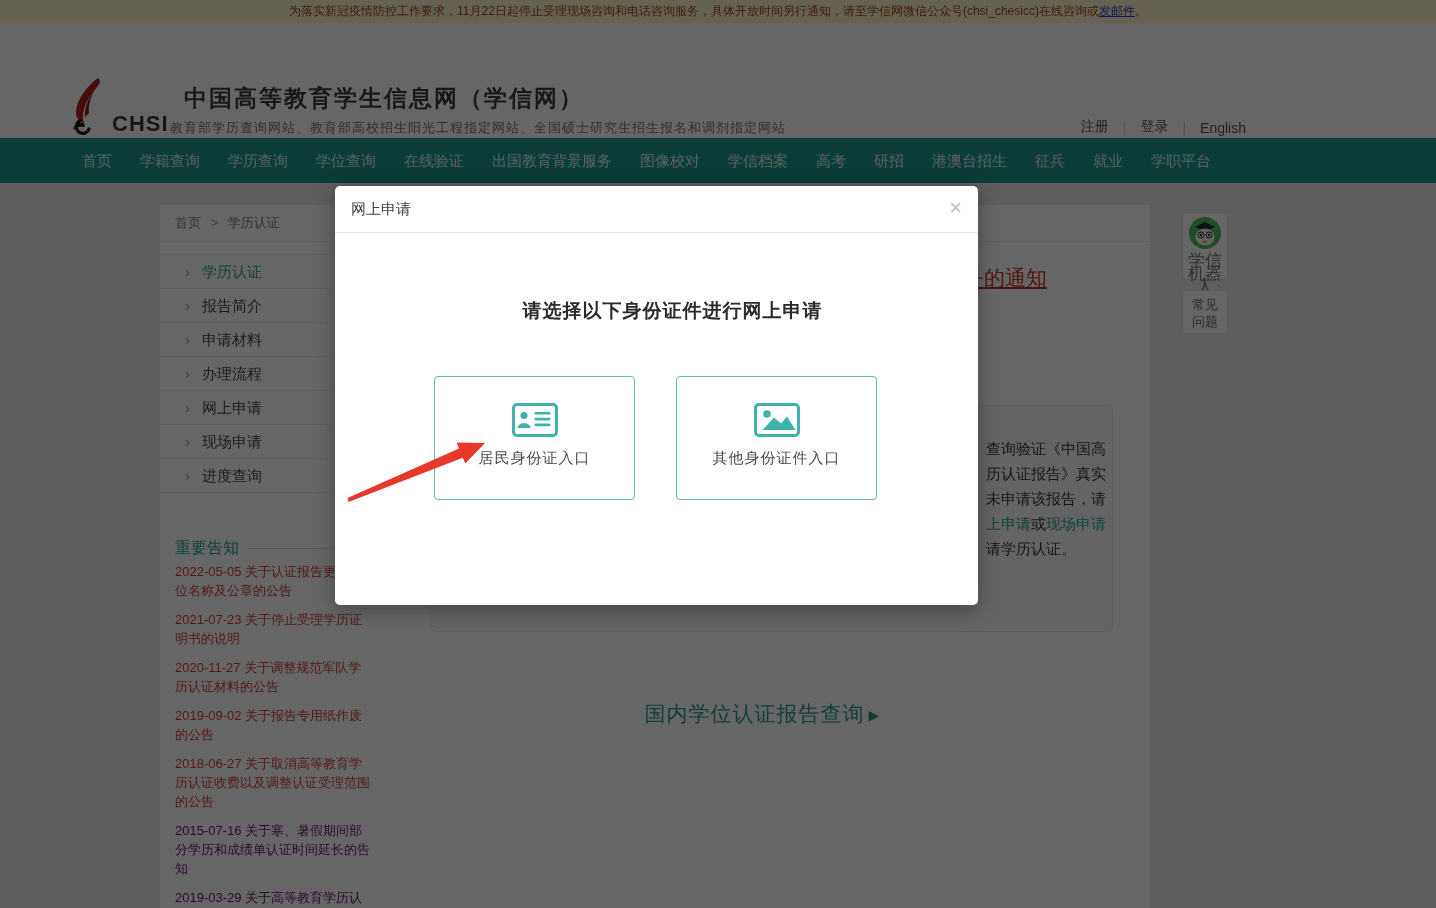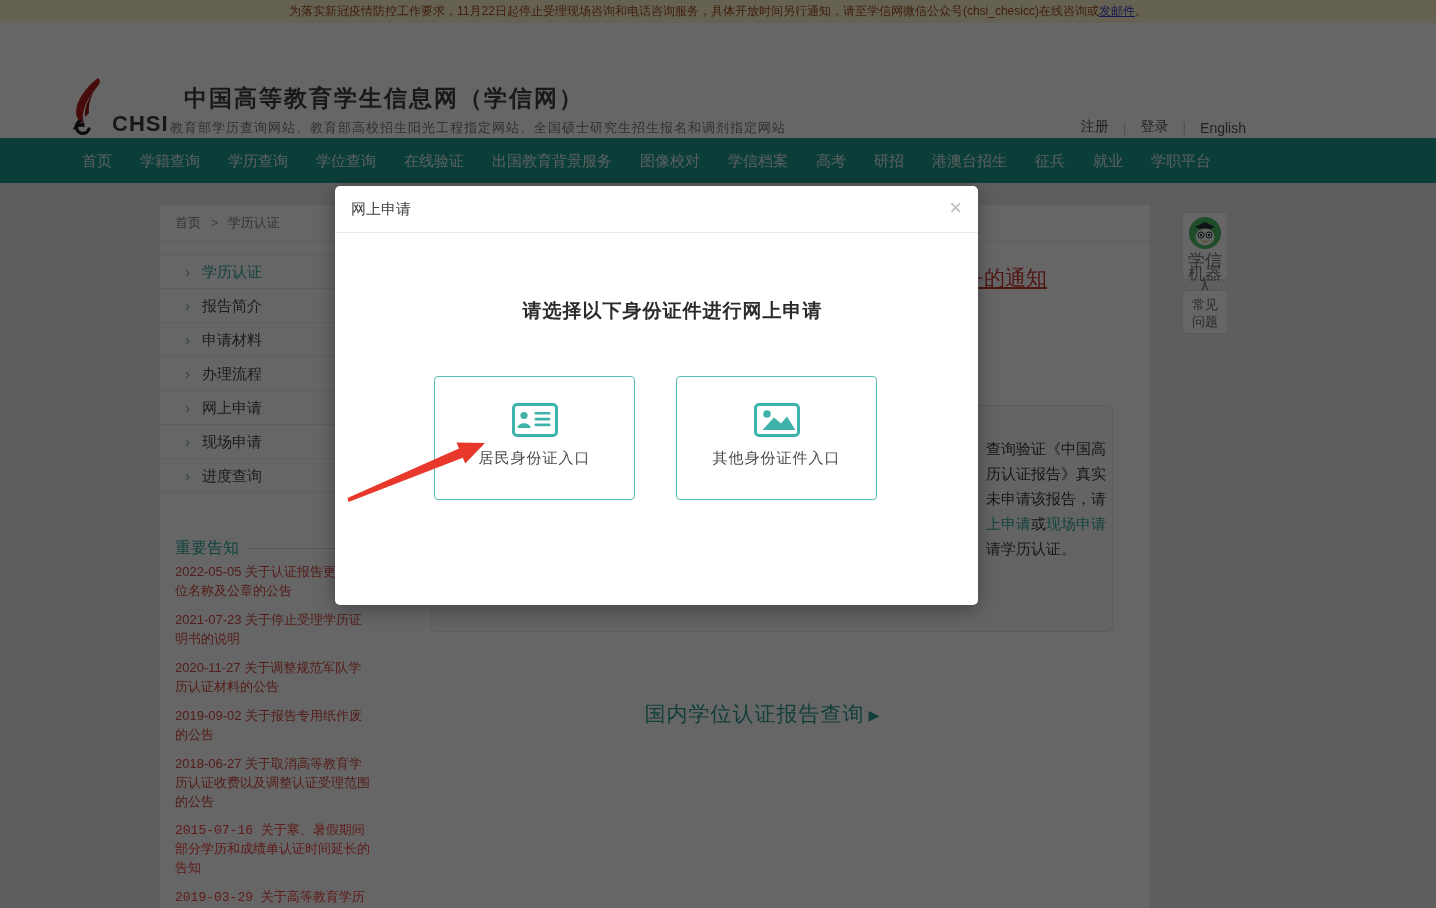--- a/index.html
+++ b/index.html
@@ -43,21 +43,21 @@
              font-size:15px;color:#4a4a4a;padding-left:42px;position:relative;}
   .menu-item .chev{position:absolute;left:25px;top:0;color:#74aaa4;font-size:15px;}
   .menu-item.active span:last-child{color:#2FA79C;}
 
   .notice-area{position:absolute;left:15px;top:333px;width:200px;}
   .notice-heading-row{display:flex;align-items:center;height:20px;}
   .notice-heading{font-size:16px;color:#2FA79C;white-space:nowrap;}
   .heading-rule{flex:1;border-top:1px solid #d9d9d9;margin-left:8px;}
   .notice-list{margin-top:4px;}
   .notice-link{display:block;font-size:13px;line-height:19px;color:#D24A42;margin-bottom:10px;width:197px;}
-  .notice-link.muted{color:#ef4444;font-family:Liberation Mono, monospace;}
+  .notice-link.muted{color:#701a75;}
 
   
   .frag-notice{position:absolute;left:963px;top:264px;font-size:21px;color:#C73A33;
                text-decoration:underline;white-space:nowrap;}
   .panel{position:absolute;left:430px;top:405px;width:683px;height:227px;background:#fafafa;
          border:1px solid #e5e5e5;border-radius:6px;box-sizing:border-box;}
   .panel-lines{position:absolute;left:986px;top:436px;font-size:15px;line-height:25px;color:#3a3a3a;white-space:nowrap;}
   .panel-lines .teal{color:#2FA79C;}
   .degree-link-row{position:absolute;left:375px;top:672px;width:775px;text-align:center;margin-top:28px;}
   .degree-link{font-size:21px;color:#2E9C92;letter-spacing:1px;}

